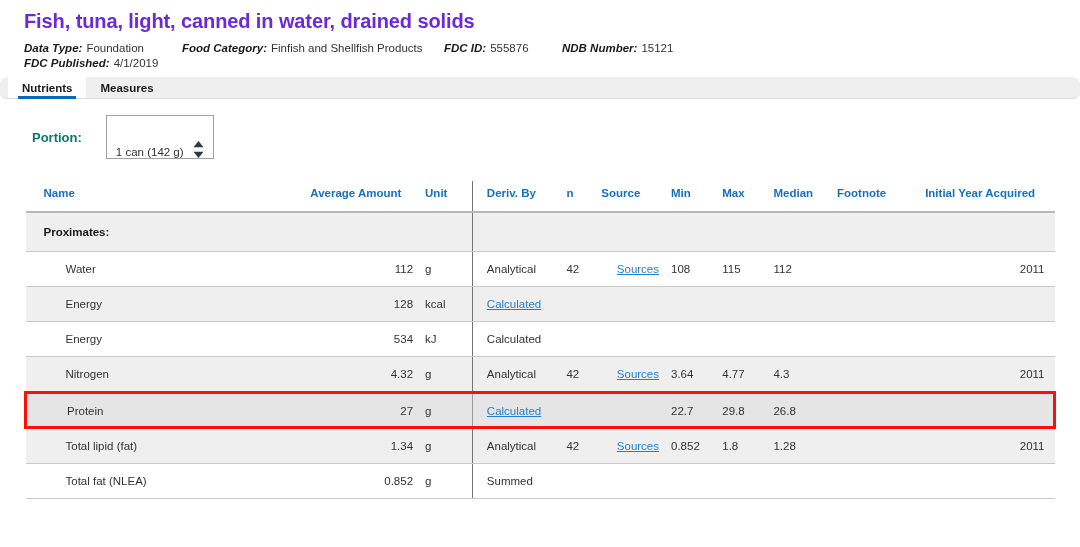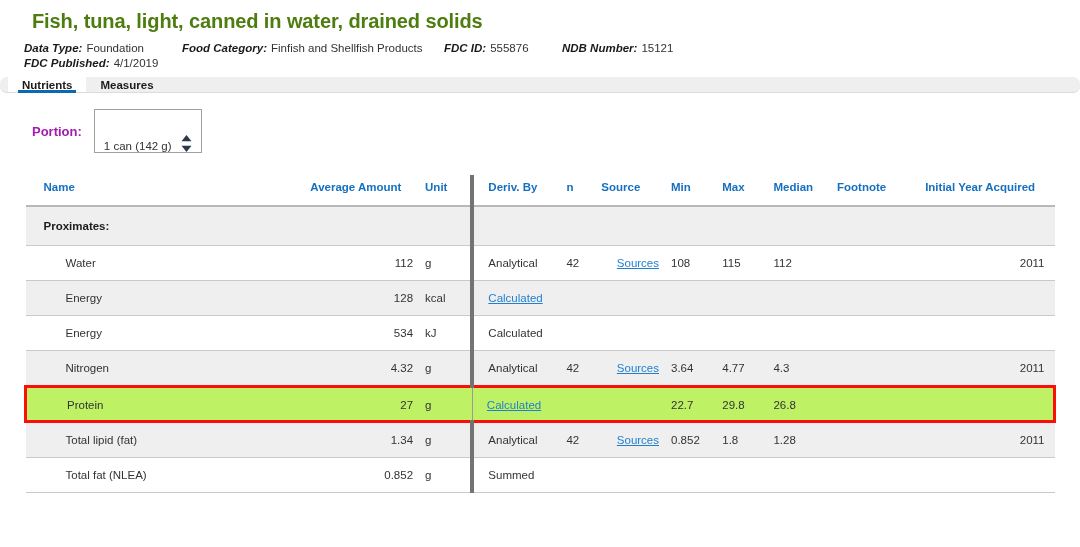--- a/index.html
+++ b/index.html
@@ -7,43 +7,43 @@
     margin: 0; padding: 0;
     width: 1080px; height: 547px;
     background: #ffffff;
     font-family: "Liberation Sans", sans-serif;
     overflow: hidden;
   }
 
   
   .page-header { padding: 10px 24px 6px 24px; background:#fff; }
   .food-title {
-    color: #4d7c0f;
+    color: #6d28d9;
     font-size: 20px;
     font-weight: bold;
     letter-spacing: -0.1px;
-    margin: 0 0 9px 8px;
+    margin: 0 0 9px 0;
     line-height: 1.15;
   }
   .meta-row { display: flex; align-items: baseline; margin-bottom: 2px; }
   .meta-item { font-size: 11.5px; color: #222; white-space: nowrap; }
   .meta-label { font-weight: bold; color: #1a1a1a; font-style: italic; }
   .meta-value { color: #333; margin-left: 4px; }
   .m-datatype { width: 158px; }
   .m-category { width: 262px; }
   .m-fdcid    { width: 118px; }
   .m-ndb      { }
   .meta-row-2 { margin-top: 3px; }
 
   
   .tab-bar {
     display: flex;
     background: #efefef;
     border-bottom: 1px solid #dcdcdc;
-    height: 16px;
+    height: 22px;
     align-items: stretch;
     padding-left: 8px;
     border-radius: 7px;
   }
   .tab {
     position: relative;
     display: flex;
     align-items: center;
     padding: 0 14px;
     font-size: 11.5px;
@@ -62,24 +62,24 @@
   }
 
   
   .portion-area {
     display: flex;
     align-items: center;
     padding: 16px 0 12px 32px;
     background: #fff;
   }
   .portion-label {
-    color: #a21caf;
+    color: #0f766e;
     font-size: 13px;
     font-weight: bold;
-    margin-right: 12px;
+    margin-right: 24px;
   }
   .portion-select {
     border: 1px solid #a0a0a0;
     background: #fff;
     height: 44px;
     min-width: 101px;
     display: flex;
     align-items: flex-end;
     justify-content: space-between;
     padding: 0 9px;
@@ -122,42 +122,42 @@
   tr.shaded td, tr.shaded th { background: #efefef; }
   tr.group-row td {
     font-weight: bold;
     color: #1a1a1a;
     padding-top: 13px;
     padding-bottom: 13px;
   }
   .c-name   { width: 272px; padding-left: 18px !important; }
   .c-amount { width: 112px; text-align: right; }
   .c-unit   { width: 52px;  text-align: left; }
-  .c-deriv  { width: 86px;  border-left: 4px solid #737373; padding-left: 14px !important; }
+  .c-deriv  { width: 86px;  border-left: 1px solid #737373; padding-left: 14px !important; }
   .c-n      { width: 34px;  text-align: left; }
   .c-source { width: 68px;  text-align: right; }
   .c-min    { width: 50px;  text-align: left; }
   .c-max    { width: 50px;  text-align: left; }
   .c-median { width: 62px;  text-align: left; }
   .c-foot   { width: 86px;  text-align: left; }
   .c-year   { width: 132px; text-align: right; padding-right: 10px !important; }
 
   td.c-name { padding-left: 40px !important; }
   tr.group-row td.c-name { padding-left: 18px !important; }
   th.c-name { padding-left: 18px !important; }
 
   a.tbl-link {
     color: #1f7fd0;
     text-decoration: underline;
     cursor: pointer;
   }
 
   
   tr.highlighted td {
-    background: #bef264;
+    background: #e5e5e5;
     border-top: 3px solid #fa0f09;
     border-bottom: 3px solid #fa0f09;
     padding-bottom: 9px;
   }
   tr.highlighted td:first-child { border-left: 3px solid #fa0f09; }
   tr.highlighted td:last-child  { border-right: 3px solid #fa0f09; }
   tr.highlighted td.c-deriv { border-left: 1px solid #9a9a9a; }
 </style>
 </head>
 <body>

